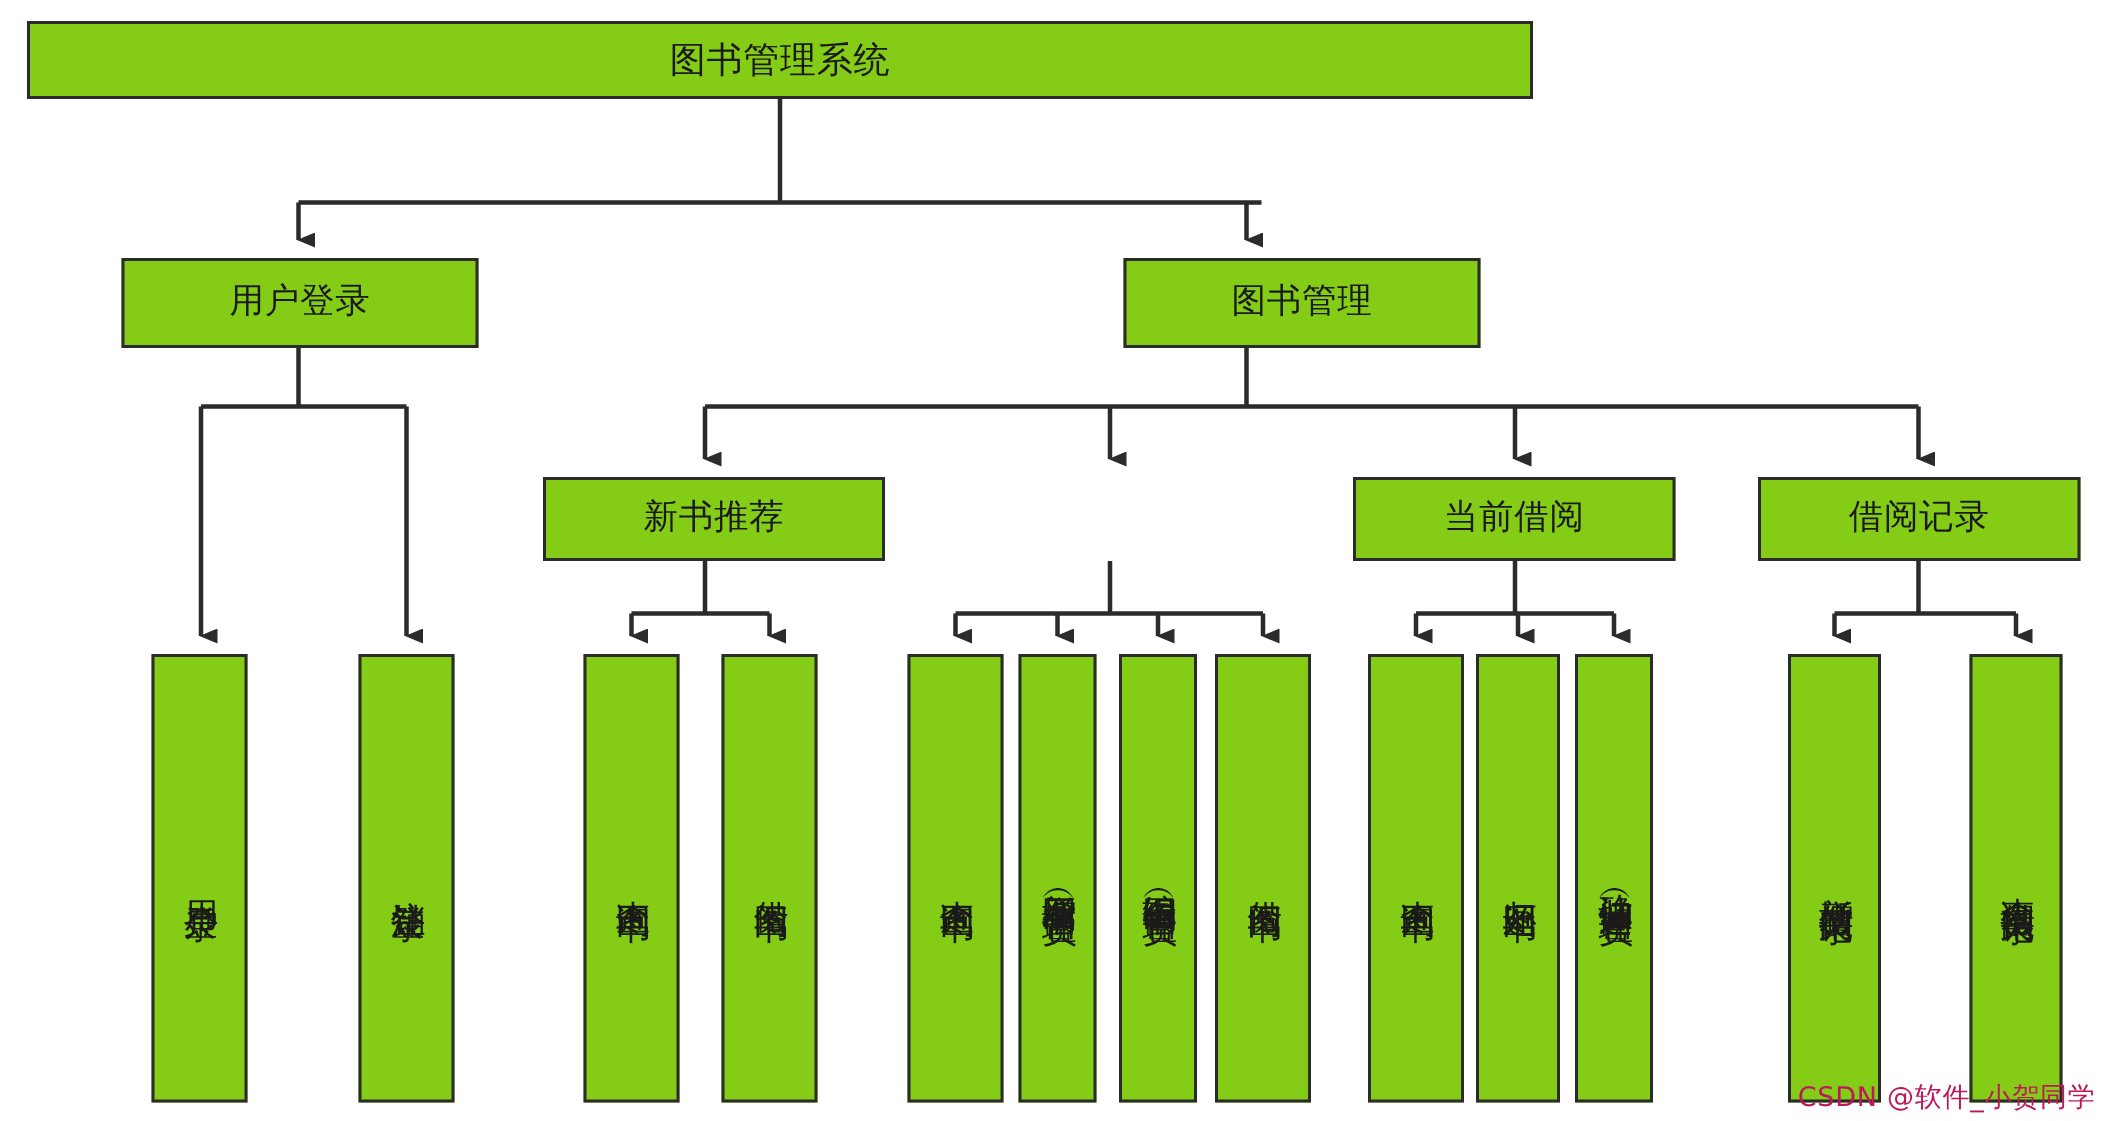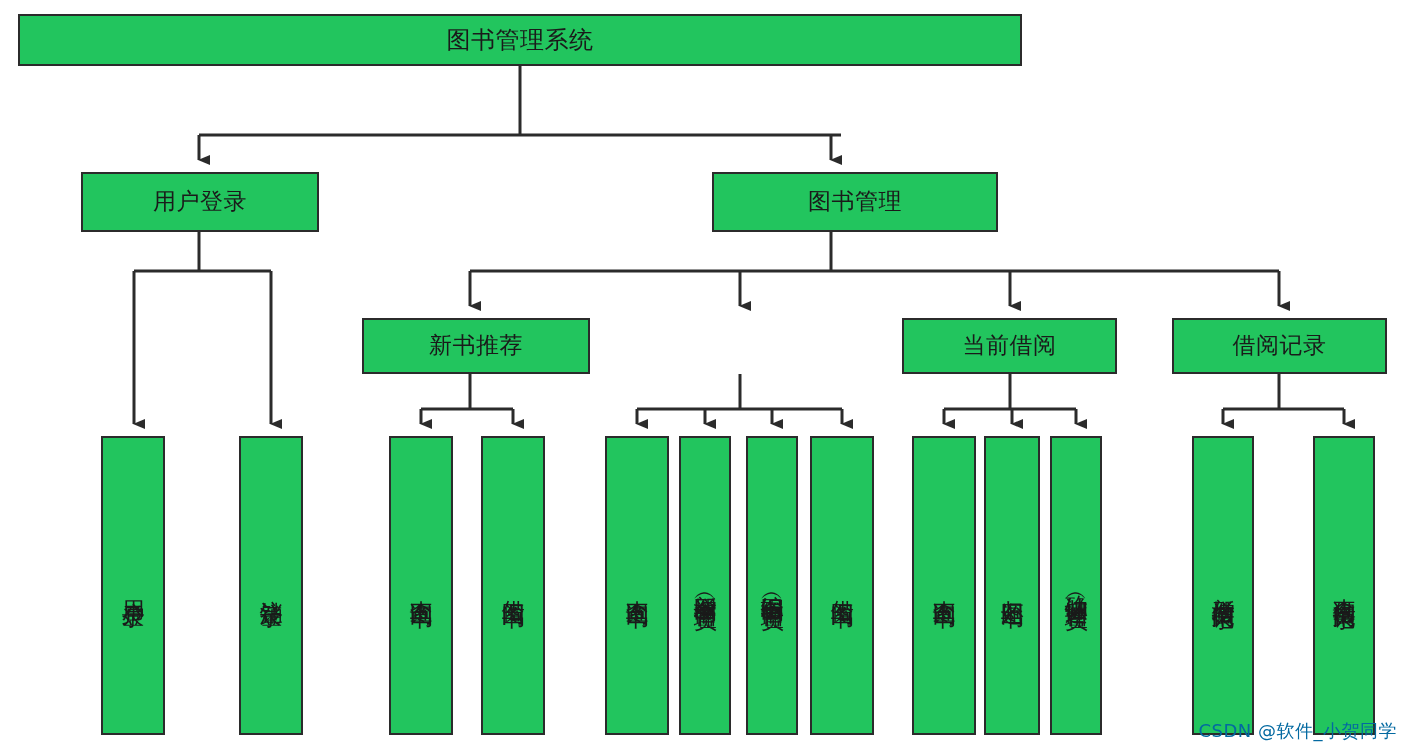--- a/index.html
+++ b/index.html
@@ -24,21 +24,21 @@
     left: 0;
     top: 0;
     width: 1405px;
     height: 747px;
     pointer-events: none;
   }
   .node {
     position: absolute;
     box-sizing: border-box;
     border: 2px solid #2b2b2b;
-    background: #22c55e;
+    background: #84cc16;
     display: flex;
     align-items: center;
     justify-content: center;
     z-index: 2;
   }
   .node-label {
     font-size: 23px;
     line-height: 1.18;
     letter-spacing: 0.5px;
     color: #1a1a1a;
@@ -53,21 +53,21 @@
     white-space: nowrap;
   }
   .node.root .node-label { font-size: 24px; }
   .node.level1 .node-label { font-size: 23px; }
   .node.level2 .node-label { font-size: 23px; }
   #watermark {
     position: absolute;
     right: 8px;
     bottom: 4px;
     font-size: 18px;
-    color: #0369a1;
+    color: #be185d;
     letter-spacing: 0.5px;
     z-index: 5;
     white-space: nowrap;
     font-family: "DejaVu Sans", "Liberation Sans", sans-serif;
   }
 </style>
 </head>
 <body>
 
 <div id="diagram-root">
@@ -123,21 +123,21 @@
   </svg>
 
   <div class="node root" style="left:18px; top:14px; width:1004px; height:52px;">
     <span class="node-label">图书管理系统</span>
   </div>
 
   <div class="node level1" style="left:81px; top:172px; width:238px; height:60px;">
     <span class="node-label">用户登录</span>
   </div>
 
-  <div class="node level1" style="left:712px; top:172px; width:286px; height:60px;">
+  <div class="node level1" style="left:749px; top:172px; width:238px; height:60px;">
     <span class="node-label">图书管理</span>
   </div>
 
   <div class="node level2" style="left:362px; top:318px; width:228px; height:56px;">
     <span class="node-label">新书推荐</span>
   </div>
 
 
   <div class="node level2" style="left:902px; top:318px; width:215px; height:56px;">
     <span class="node-label">当前借阅</span>

